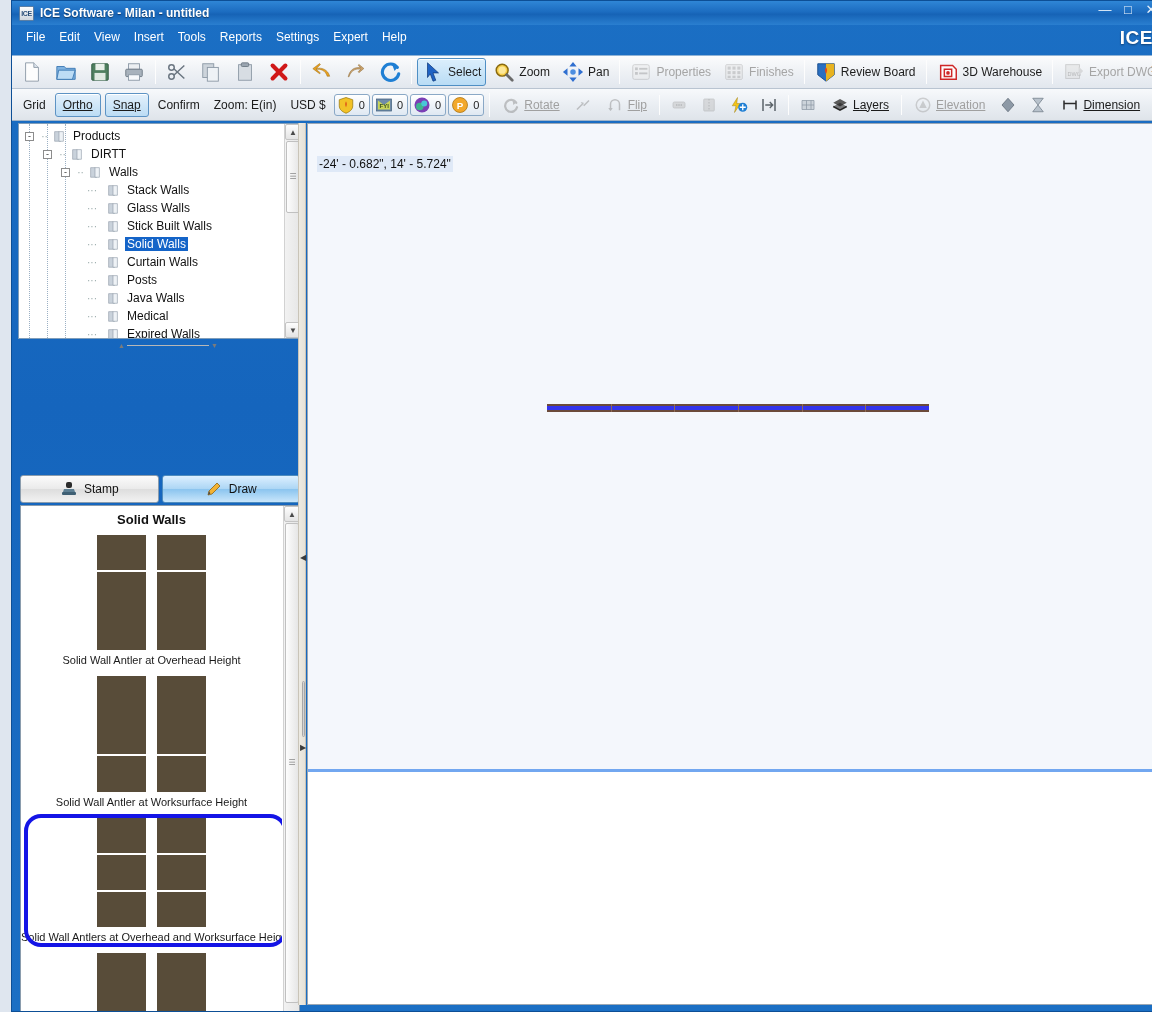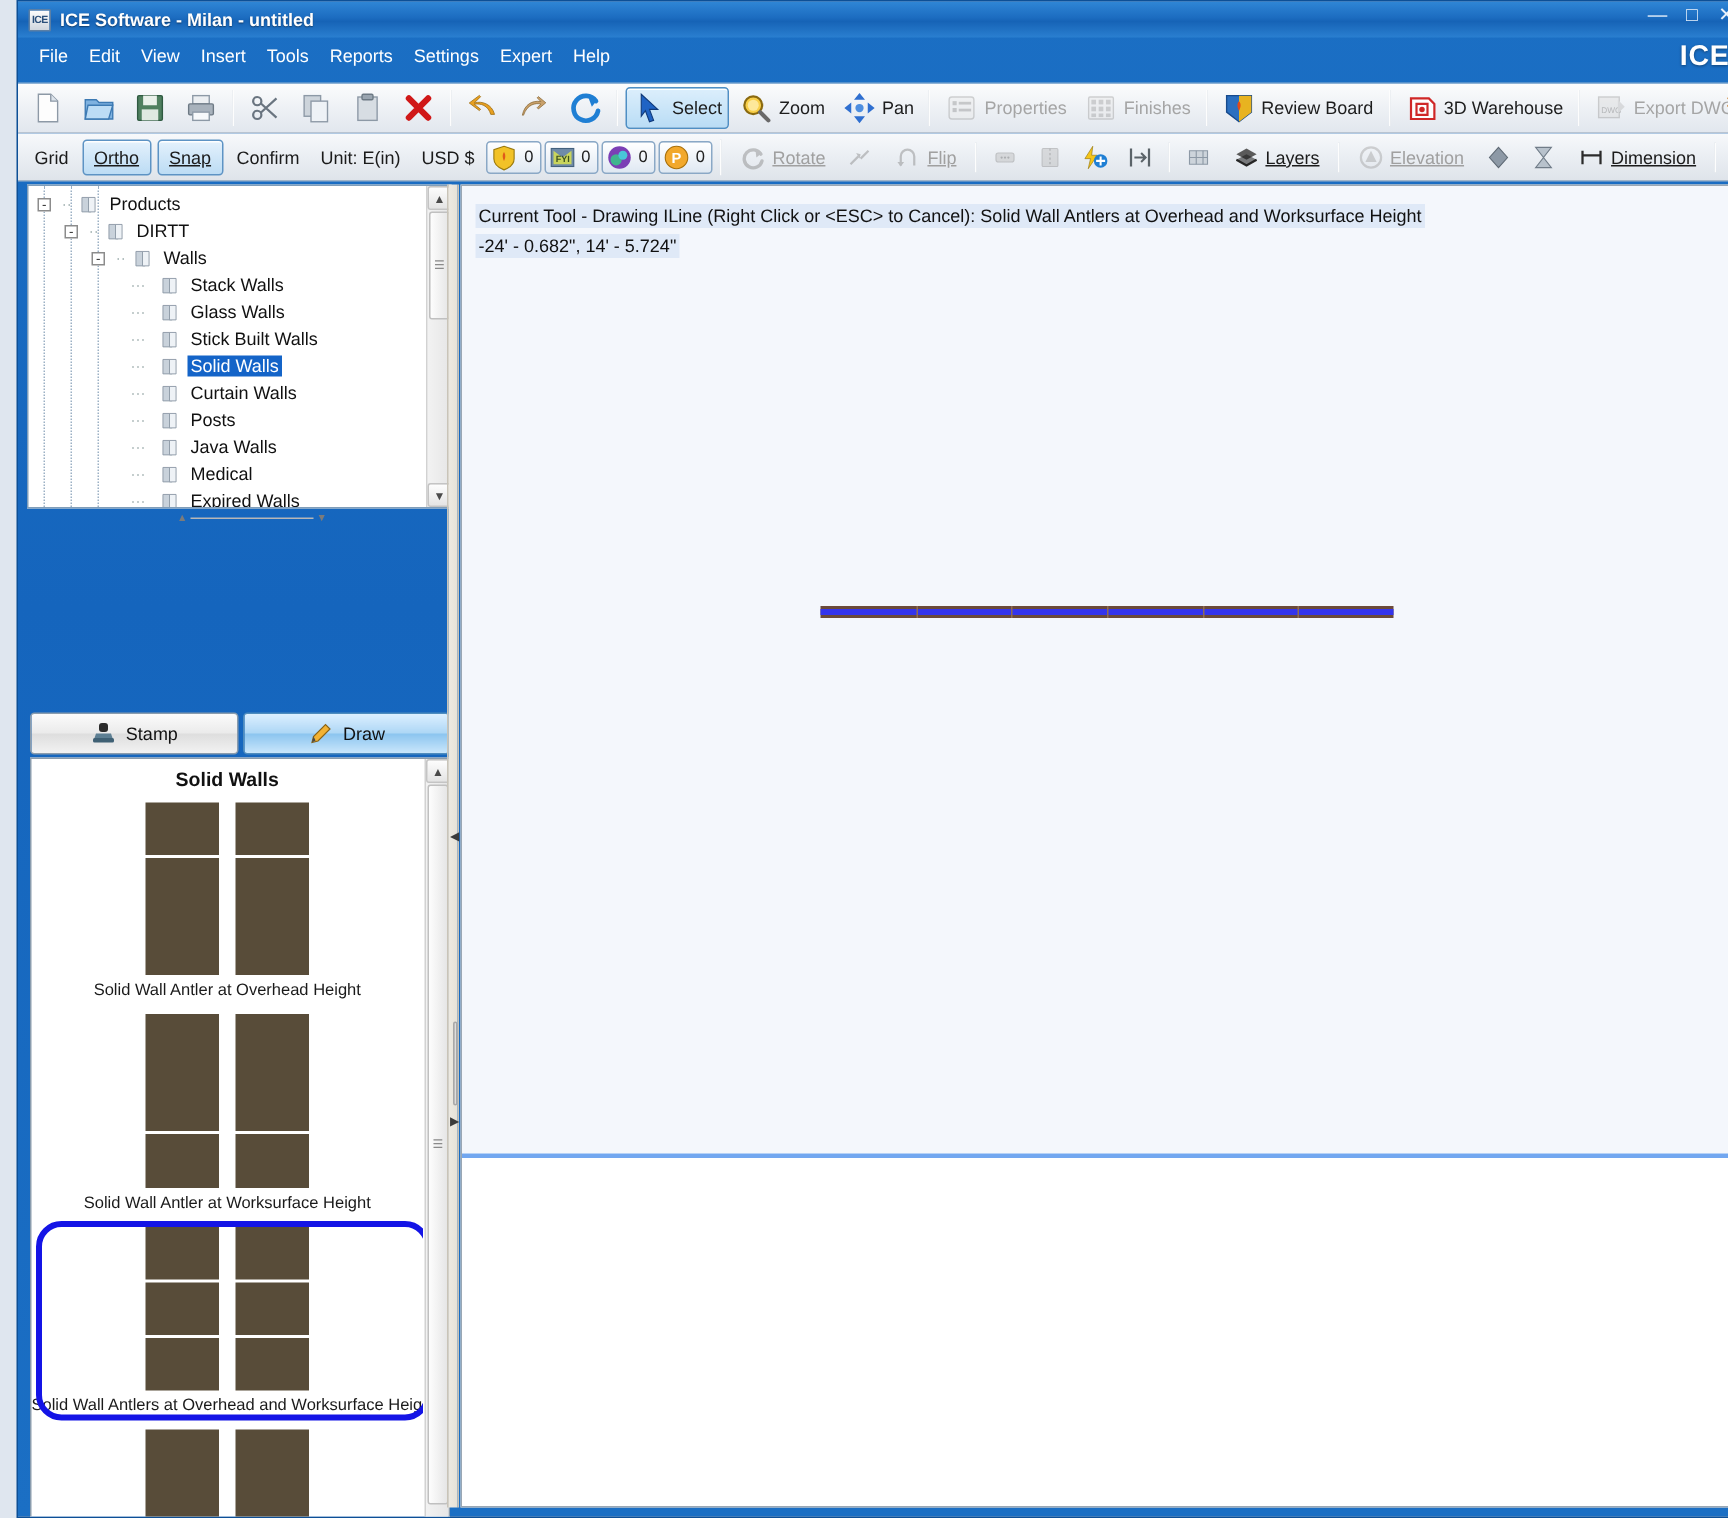--- a/index.html
+++ b/index.html
@@ -450,21 +450,21 @@
         <span>Export DWG</span>
       </div>
     </div>
   <div id="overflow-chev">»</div>
 
   <div id="toolbar2">
       <div class="tb2-label">Grid</div>
       <div class="tb2-btn toggled">Ortho</div>
       <div class="tb2-btn toggled">Snap</div>
       <div class="tb2-label">Confirm</div>
-      <div class="tb2-label">Unit: E(in)</div>
+      <div class="tb2-label">Zoom: E(in)</div>
       <div class="tb2-label">USD $</div>
       <div class="badge">
         <svg viewBox="0 0 24 24" class="ic sm">
           <path d="M12 2l9 3v8c0 5-4 8-9 10-5-2-9-5-9-10V5z" fill="#f2c227" stroke="#9a7a0f"></path>
           <path d="M12 7c2 3 1 6 0 8-1-2-2-5 0-8z" fill="#e05a1a"></path>
         </svg>
         <span>0</span>
       </div>
       <div class="badge">
         <svg viewBox="0 0 24 24" class="ic sm">
@@ -797,21 +797,20 @@
   </div>
 
   <div id="splitter">
     <div class="split-arrow" style="top:430px;">◀</div>
     <div id="split-grip"></div>
     <div class="split-arrow" style="top:620px;">▶</div>
   </div>
 
   <div id="canvas-wrap">
     <div id="canvas-top">
-      <div id="status-line1">Current Tool - Drawing ILine (Right Click or &lt;ESC&gt; to Cancel): Solid Wall Antlers at Overhead and Worksurface Height</div>
       <div id="status-line2">-24' - 0.682", 14' - 5.724"</div>
       <div id="wall">
         <div id="wall-core"></div>
         <div id="wall-hi"></div>
       <div class="wall-tick" style="left: 64px;"></div>
           <div class="wall-tick" style="left: 127px;"></div>
           <div class="wall-tick" style="left: 191px;"></div>
           <div class="wall-tick" style="left: 255px;"></div>
           <div class="wall-tick" style="left: 318px;"></div>
         </div>

